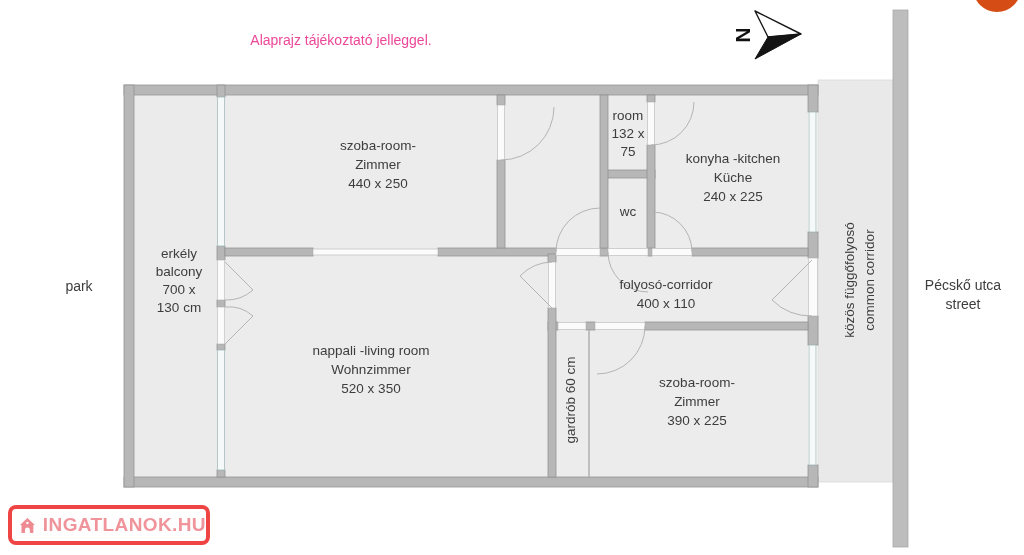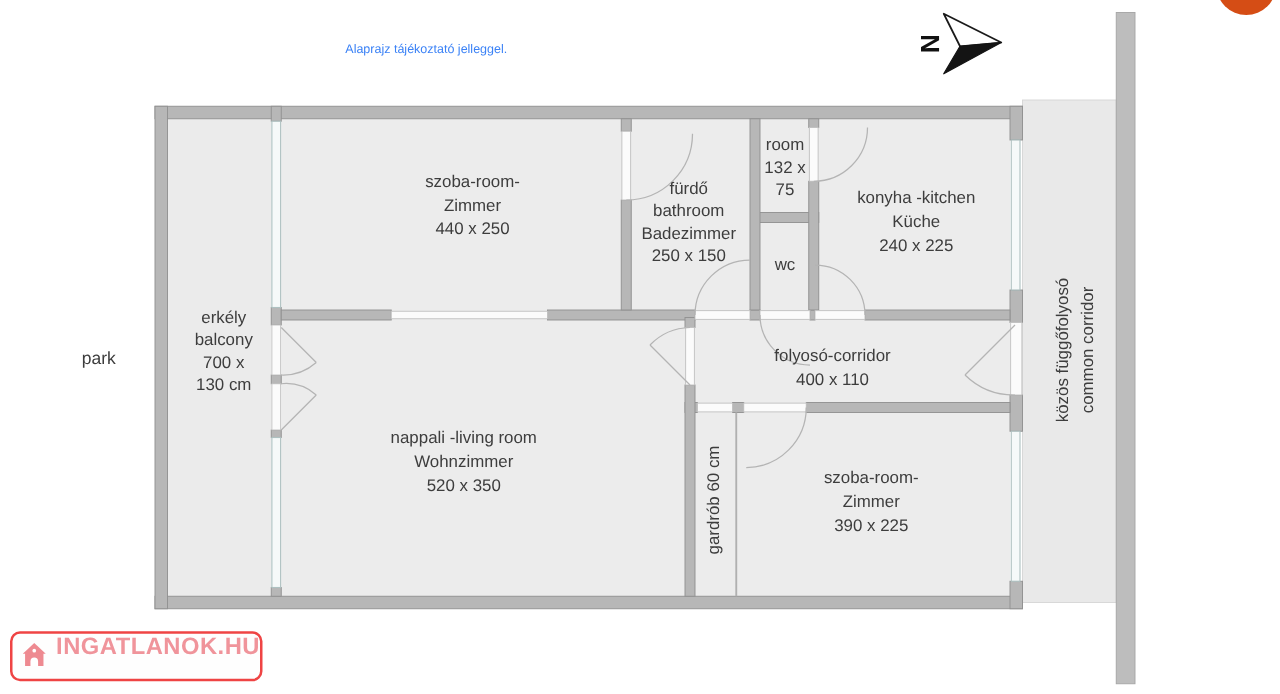--- a/index.html
+++ b/index.html
@@ -17,32 +17,32 @@
   #orange-dot{
     position:absolute;left:973px;top:-36px;width:48px;height:48px;border-radius:50%;
     background:#d54d15;
   }
   #north-letter{
     position:absolute;left:735px;top:23px;font-size:21px;font-weight:bold;color:#111;
     transform:rotate(90deg);
   }
   #logo-box{
     position:absolute;left:8px;top:505px;width:202px;height:40px;background:#fefefe;
-    border:2px solid #ef4444;border-radius:8px;display:flex;align-items:flex-start;gap:7px;
+    border:4px solid #ef4444;border-radius:8px;display:flex;align-items:center;gap:7px;
     box-sizing:border-box;padding-left:7px;
   }
   #logo-text{
     font-size:19px;font-weight:bold;color:#f0949b;letter-spacing:0.4px;white-space:nowrap;
   }
   #footer-note{
     position:absolute;left:495px;top:523px;transform:translate(-50%,-50%);
     text-align:center;font-size:14px;line-height:20px;color:#3d3d3d;white-space:nowrap;
   }
   #plan-note{position:absolute;left:341px;top:40px;transform:translate(-50%,-50%);
-    font-size:10px;color:#3b82f6;white-space:nowrap;}
+    font-size:14px;color:#ec4899;white-space:nowrap;}
 </style>
 </head>
 <body>
 
 <div id="stage">
 
   <div id="orange-dot"></div>
 
   <div id="plan-note">Alaprajz tájékoztató jelleggel.</div>
 
@@ -147,26 +147,20 @@
       <path d="M 645,326 A 48 48 0 0 1 597,374"></path>
     </g>
   </svg>
 
   <div class="label big-line" style="left:378px;top:164px;">
     <div>szoba-room-</div>
     <div>Zimmer</div>
     <div>440 x 250</div>
   </div>
 
-  <div class="label" style="left:551px;top:178px;">
-    <div>fürdő</div>
-    <div>bathroom</div>
-    <div>Badezimmer</div>
-    <div>250 x 150</div>
-  </div>
 
   <div class="label" style="left:628px;top:134px;">
     <div>room</div>
     <div>132 x</div>
     <div>75</div>
   </div>
 
   <div class="label" style="left:628px;top:212px;">
     <div>wc</div>
   </div>
@@ -207,20 +201,24 @@
 
   <div class="label vert" style="left:860px;top:280px;">
     <div>közös függőfolyosó</div>
     <div>common corridor</div>
   </div>
 
   <div class="label" style="left:79px;top:286px;font-size:14px;">
     <div>park</div>
   </div>
 
+  <div class="label big-line" style="left:963px;top:295px;font-size:14px;">
+    <div>Pécskő utca</div>
+    <div>street</div>
+  </div>
 
 
   <div id="logo-box">
     <svg width="34" height="32" viewBox="0 0 34 32">
       <polygon points="2,16 17,2 32,16" fill="#ee8a91"></polygon>
       <rect x="5" y="14" width="24" height="18" fill="#ee8a91"></rect>
       <circle cx="17" cy="12" r="2.4" fill="#ffffff"></circle>
       <path d="M12,32 v-6 a5,5 0 0 1 10,0 v6 z" fill="#ffffff"></path>
     </svg>
     <span id="logo-text">INGATLANOK.HU</span>

